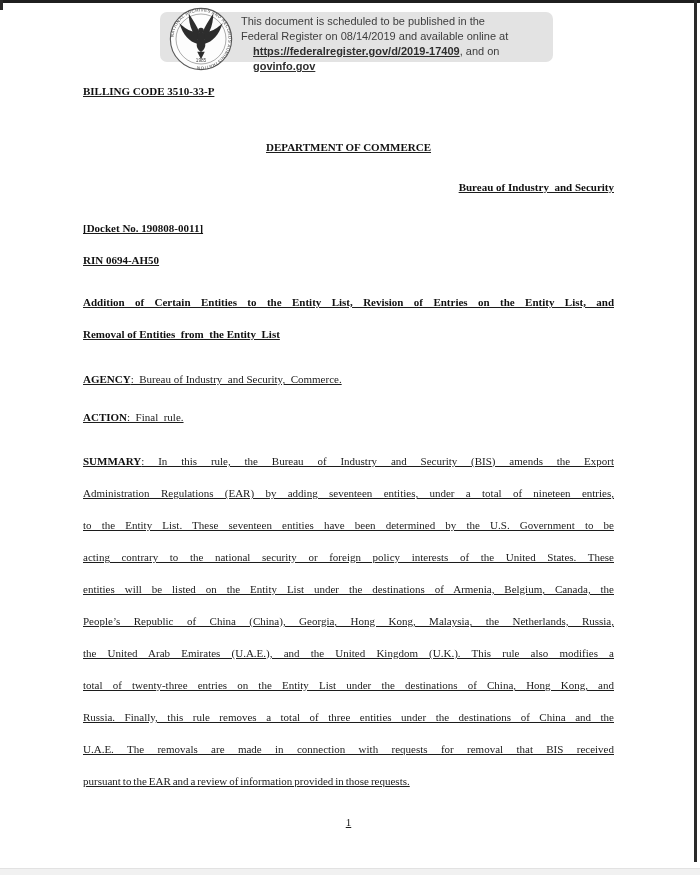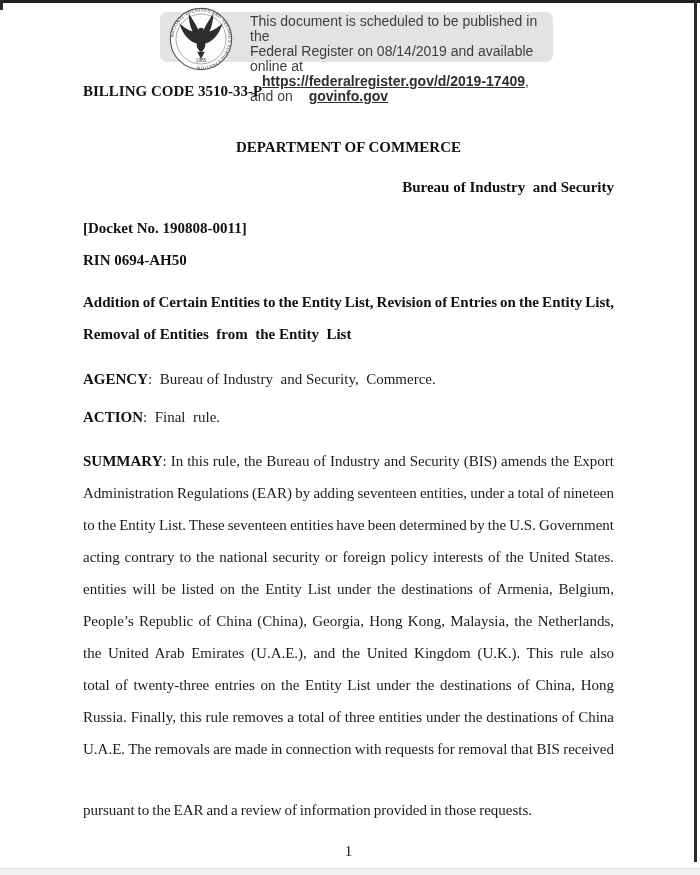--- a/index.html
+++ b/index.html
@@ -6,32 +6,32 @@
   #page{position:relative;width:700px;height:875px;background:#ffffff;overflow:hidden;
         font-family:"Liberation Serif", serif;color:#1c1c1c;}
   
   .edge-top{position:absolute;left:0;top:0;width:700px;height:3px;background:#1f1f1f;}
   .edge-right{position:absolute;left:694px;top:0;width:3px;height:862px;background:#2a2a2a;}
   .edge-left-tick{position:absolute;left:0;top:0;width:3px;height:10px;background:#2a2a2a;}
   .edge-bottom{position:absolute;left:0;top:868px;width:700px;height:7px;background:#f1f1f1;border-top:1px solid #e2e2e2;}
 
   
   .banner{position:absolute;left:160px;top:12px;width:393px;height:50px;background:#e3e3e3;border-radius:7px;}
-  .banner-text{position:absolute;left:250px;top:14px;width:300px;
-               font-family:"Liberation Sans", sans-serif;font-size:14px;line-height:15px;color:#3d3d3d;}
+  .banner-text{position:absolute;left:241px;top:14px;width:300px;
+               font-family:"Liberation Sans", sans-serif;font-size:11px;line-height:15px;color:#3d3d3d;}
   .banner-link{font-weight:bold;text-decoration:underline;color:#2f2f2f;cursor:pointer;padding-left:12px;}
   .seal{position:absolute;left:168px;top:6px;width:66px;height:66px;}
 
   
-  .doc{position:absolute;left:83px;top:75px;width:531px;font-size:15px;}
+  .doc{position:absolute;left:83px;top:75px;width:531px;font-size:11px;text-decoration:underline;}
   .line{line-height:32px;height:32px;overflow:hidden;}
   .b{font-weight:bold;color:#111111;}
   .pre{white-space:pre-wrap;}
   .jline{text-align:justify;text-align-last:justify;word-spacing:-0.8px;}
-  .jlast{text-align:justify;text-align-last:left;word-spacing:-0.8px;margin-top:29px;}
+  .jlast{text-align:justify;text-align-last:left;word-spacing:-0.8px;}
   .m7{margin-top:24px;text-align:center;}.m8{margin-top:8px;text-align:right;}.m9{margin-top:9px;}.m10{margin-top:10px;}
   .m6{margin-top:6px;}.m12{margin-top:12px;}.m13{margin-top:13px;}
   .pageno{text-align:center;margin-top:9px;}
 </style>
 </head>
 <body>
 
 <div id="page">
   <div class="edge-top"></div>
   <div class="edge-right"></div>

